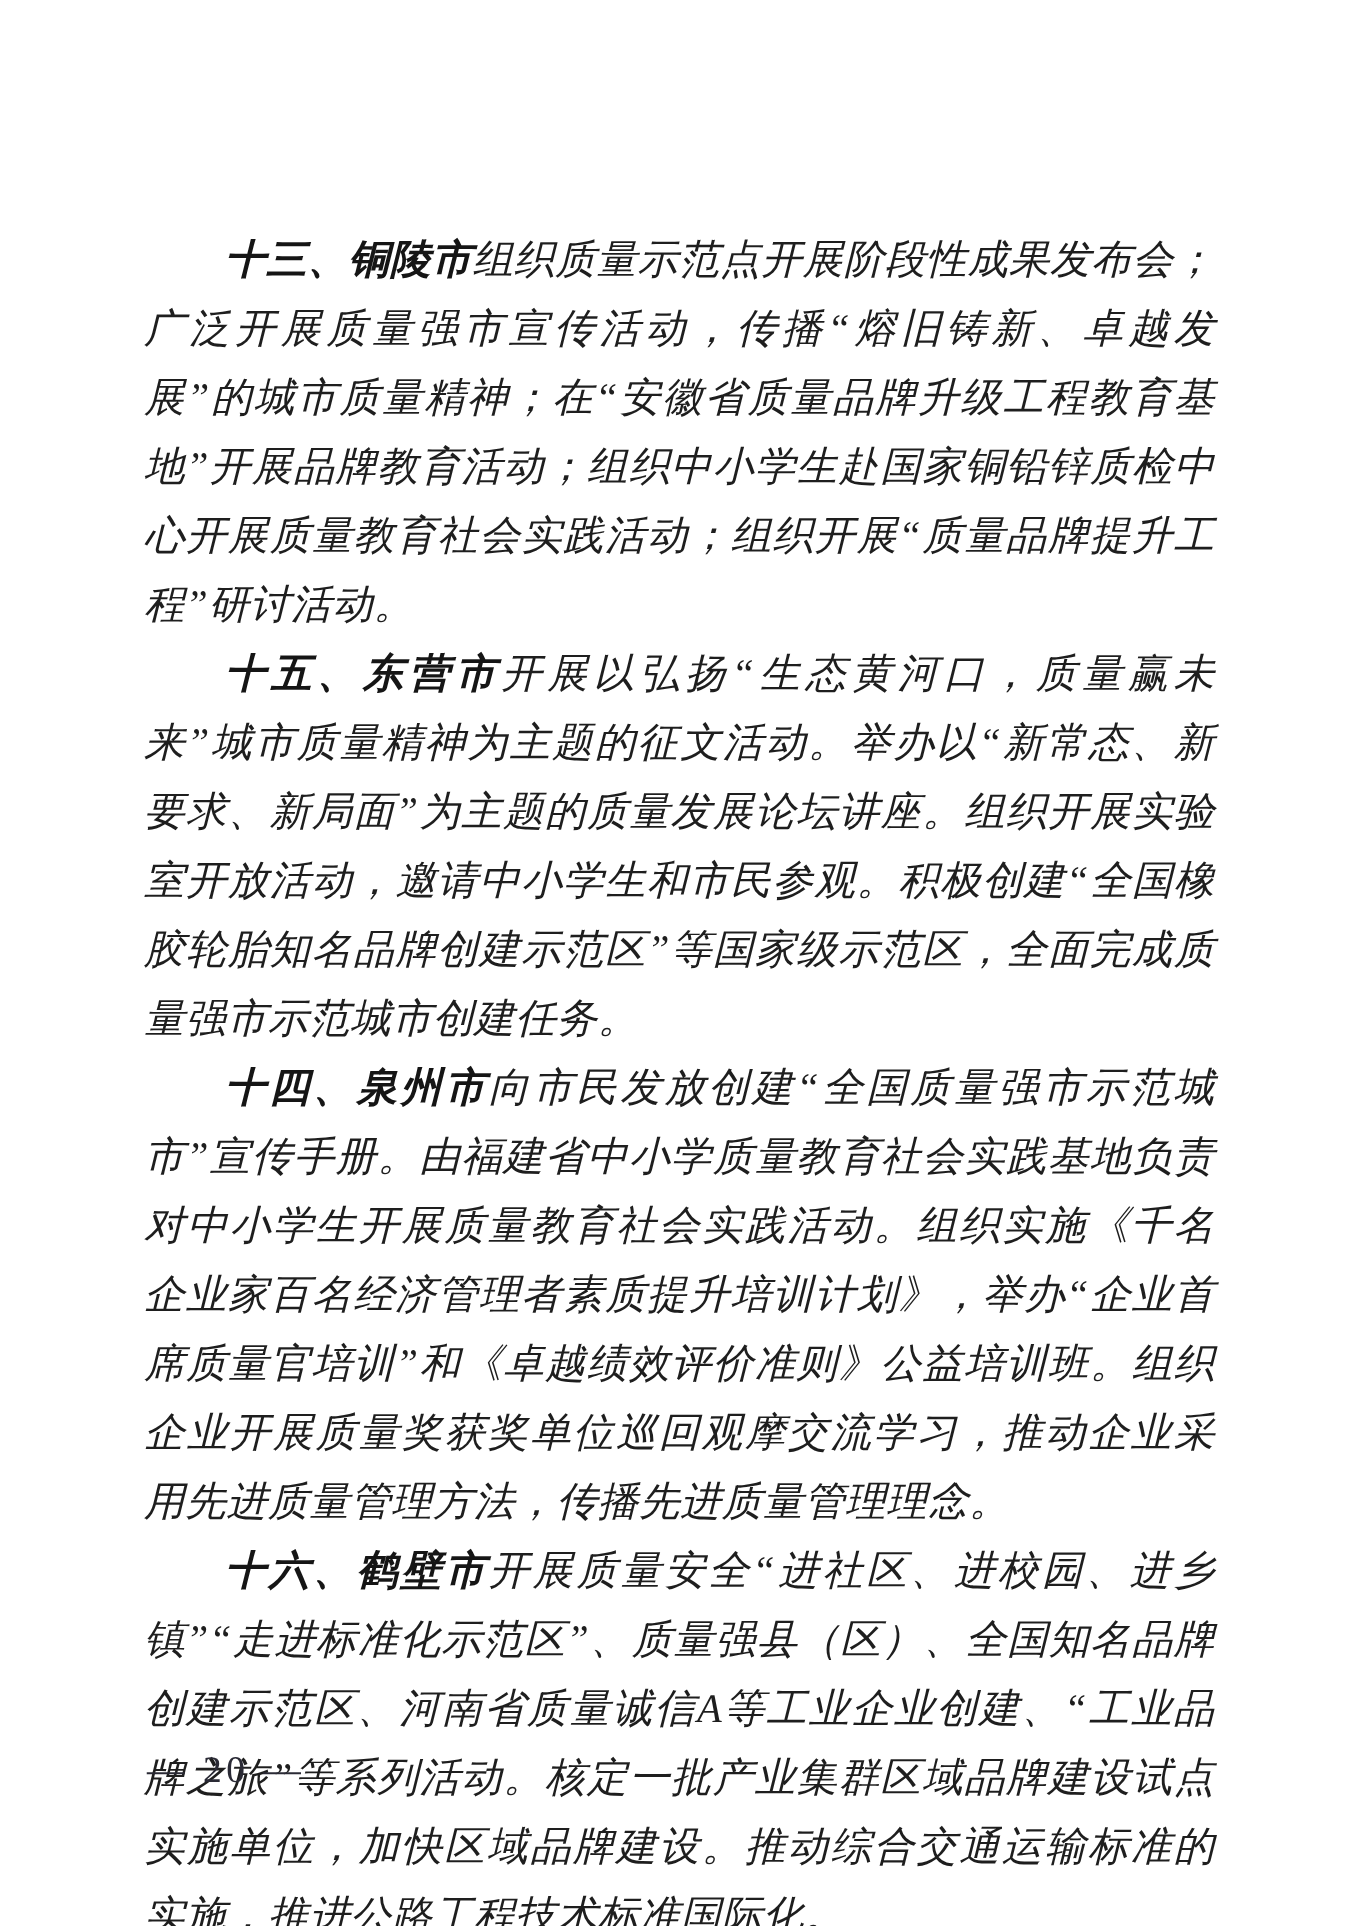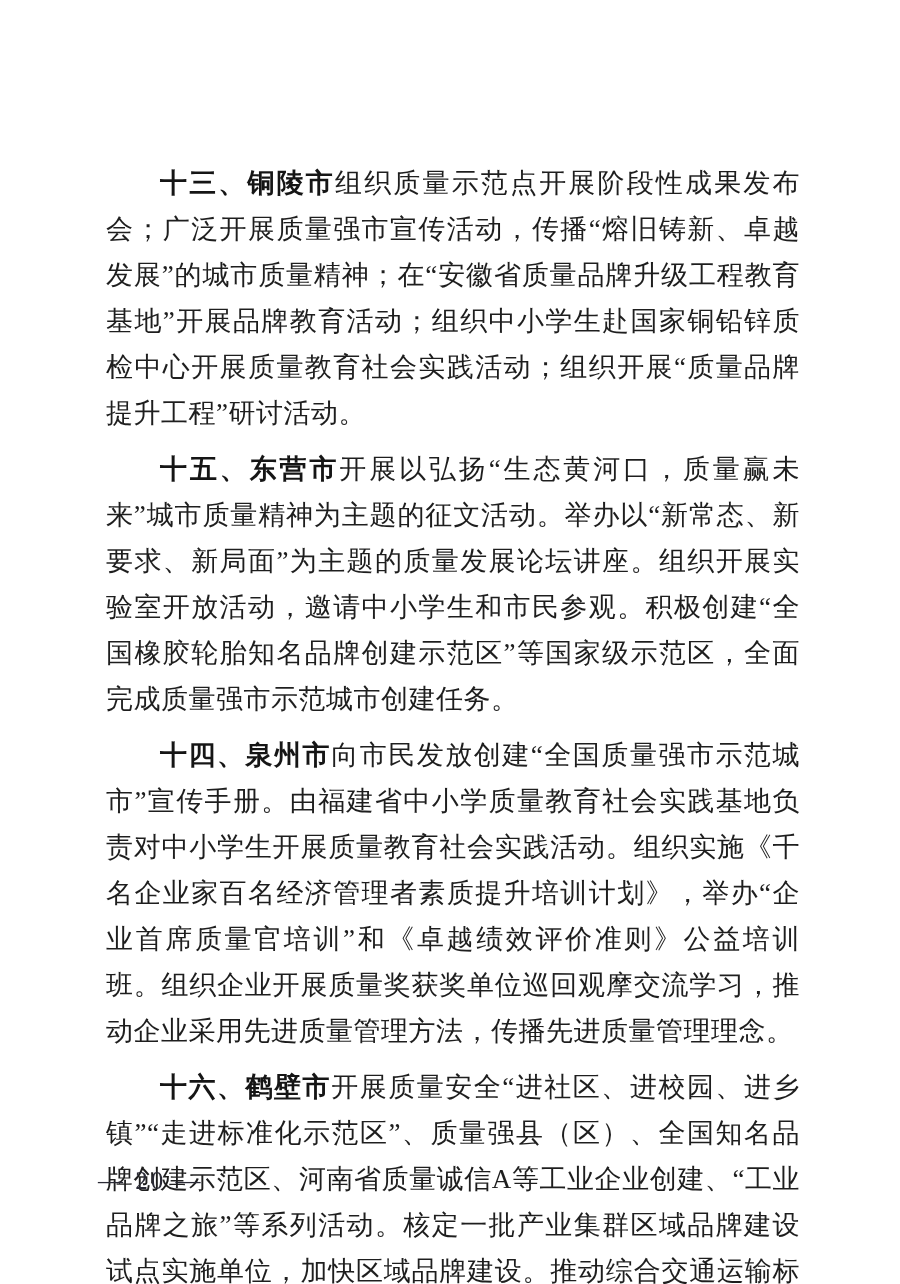--- a/index.html
+++ b/index.html
@@ -15,28 +15,29 @@
     overflow: hidden;
     font-family: "Liberation Serif", serif;
   }
   .content {
     position: absolute;
     left: 96px;
     top: 150px;
     width: 714px;
   }
   .para {
-    margin: 10px;
+    margin: 0;
     text-indent: 2em;
     font-size: 27px;
     line-height: 46px;
     text-align: justify;
     text-justify: inter-ideograph;
     color: #1e1e1e;
     letter-spacing: 0.5px;
+    font-style: italic;
   }
   .para .lead {
     font-weight: 700;
     font-family: "Liberation Sans", sans-serif;
     color: #151515;
   }
   .footer {
     position: absolute;
     left: 98px;
     top: 1164px;

